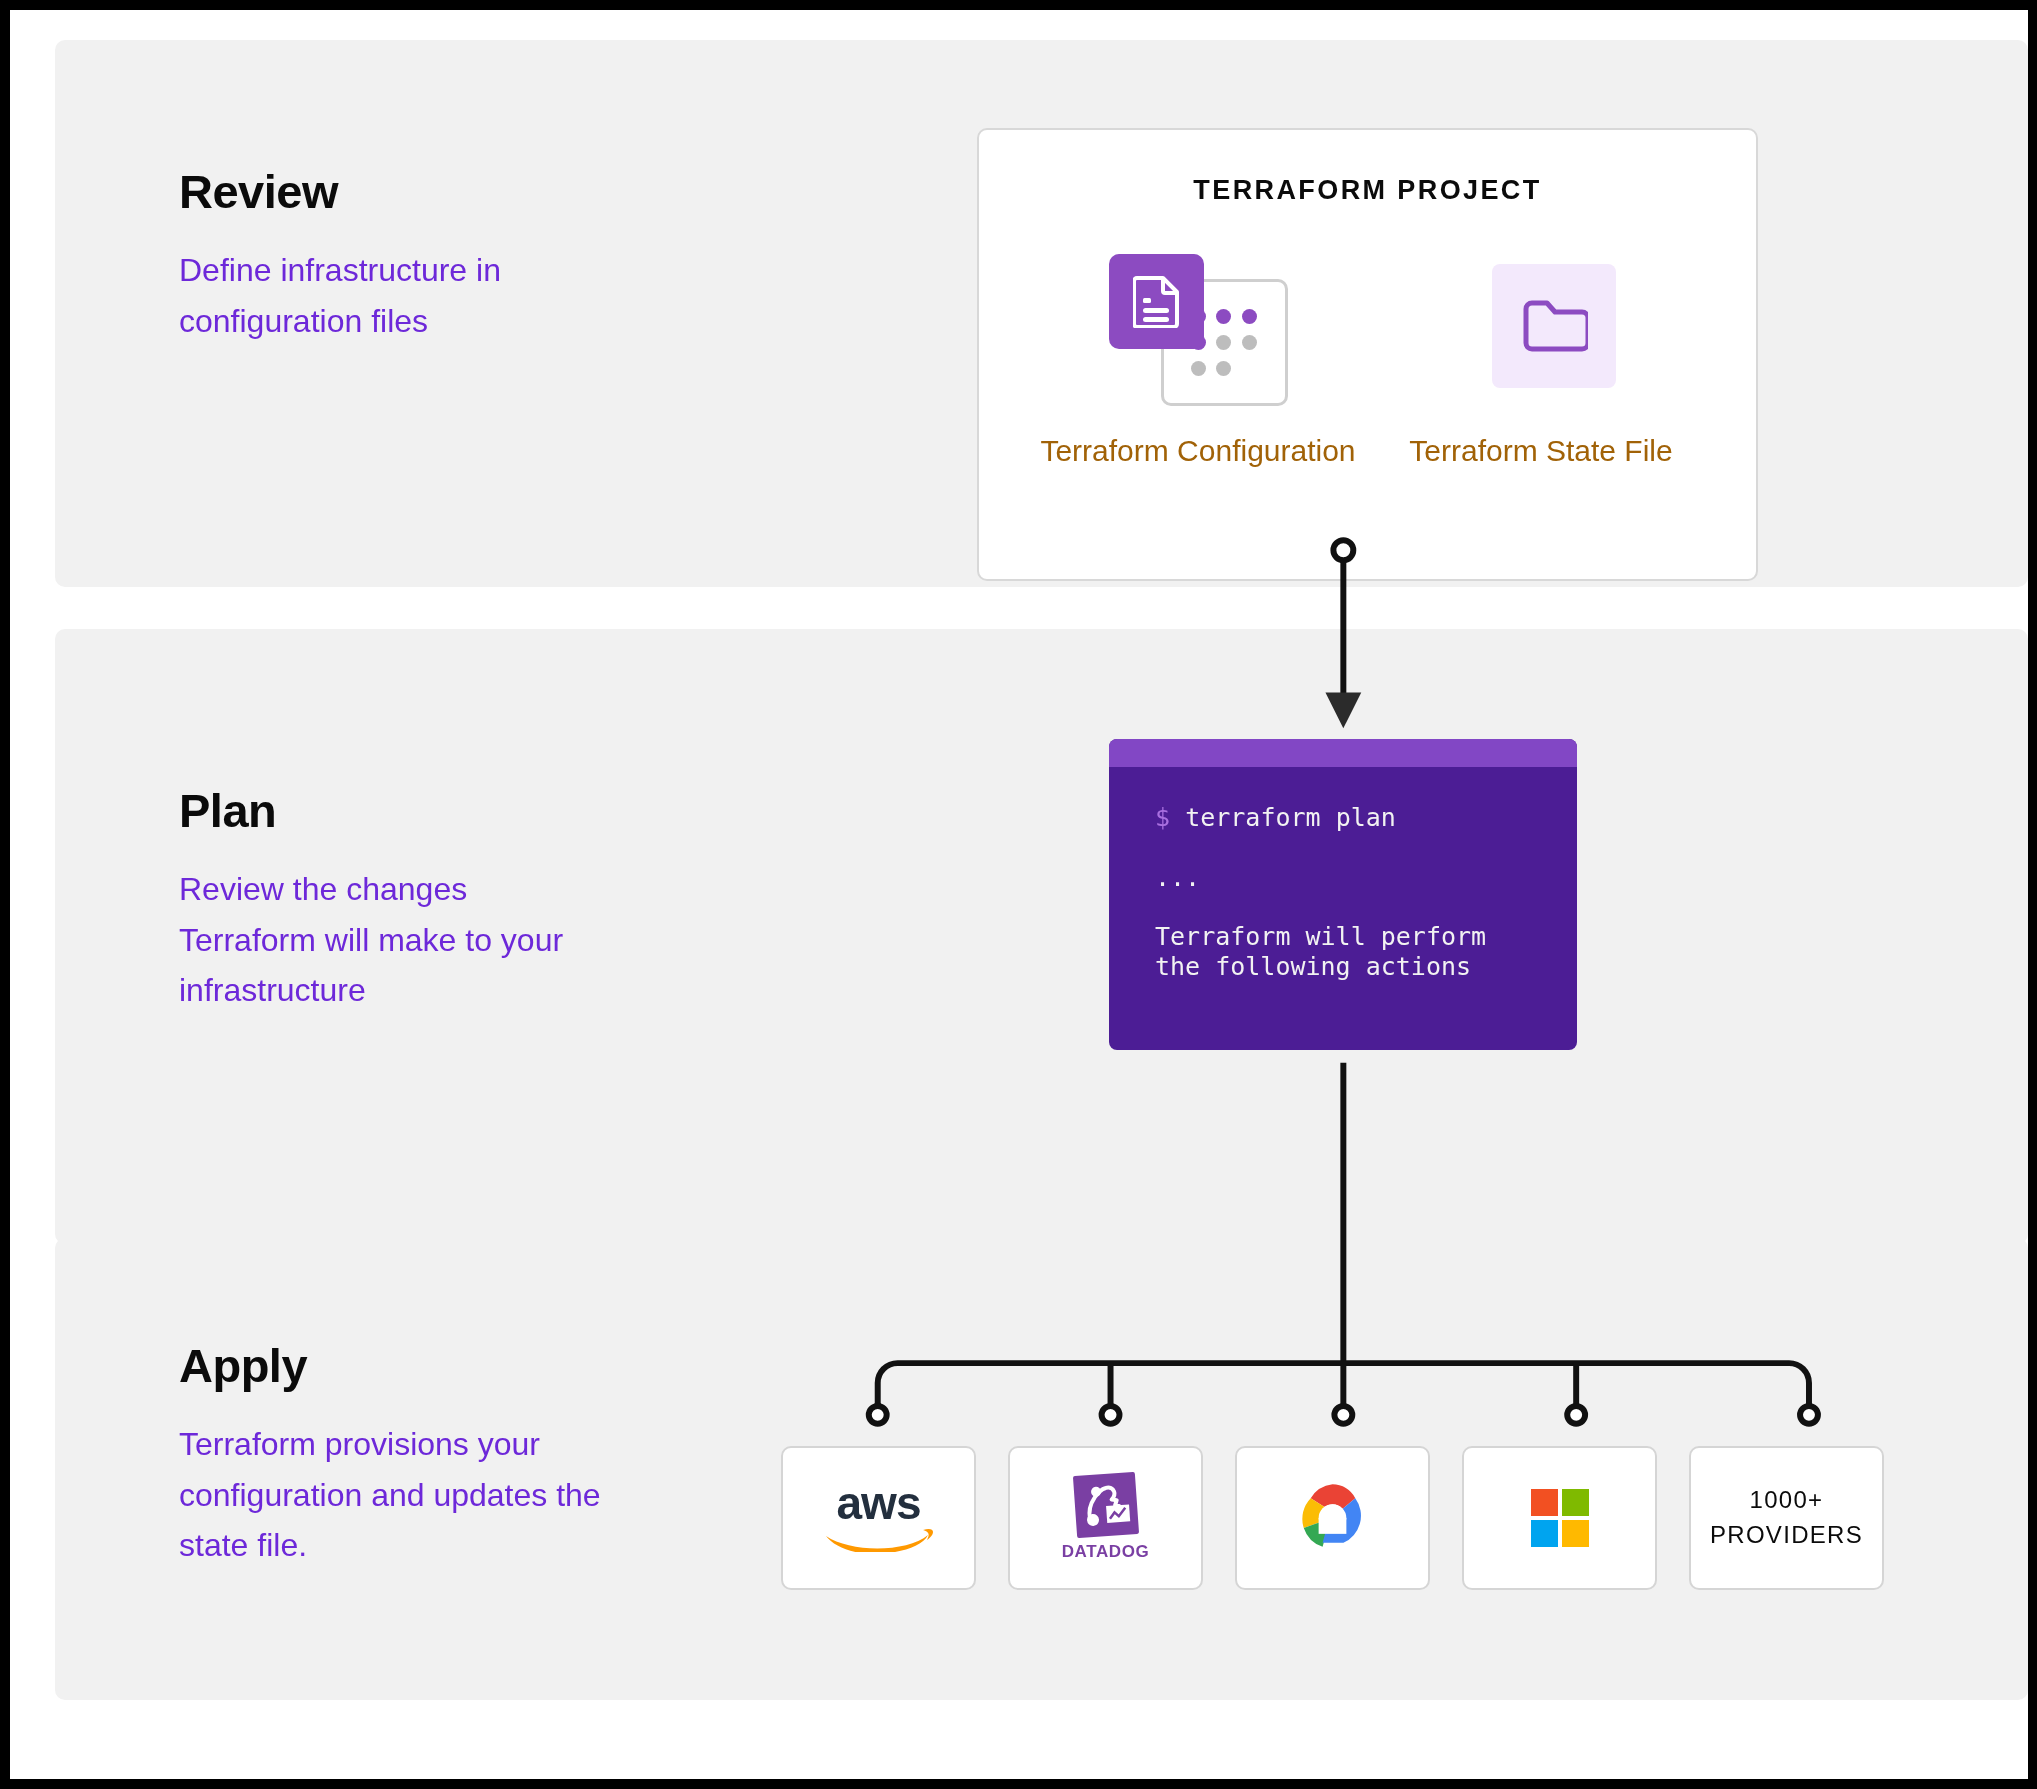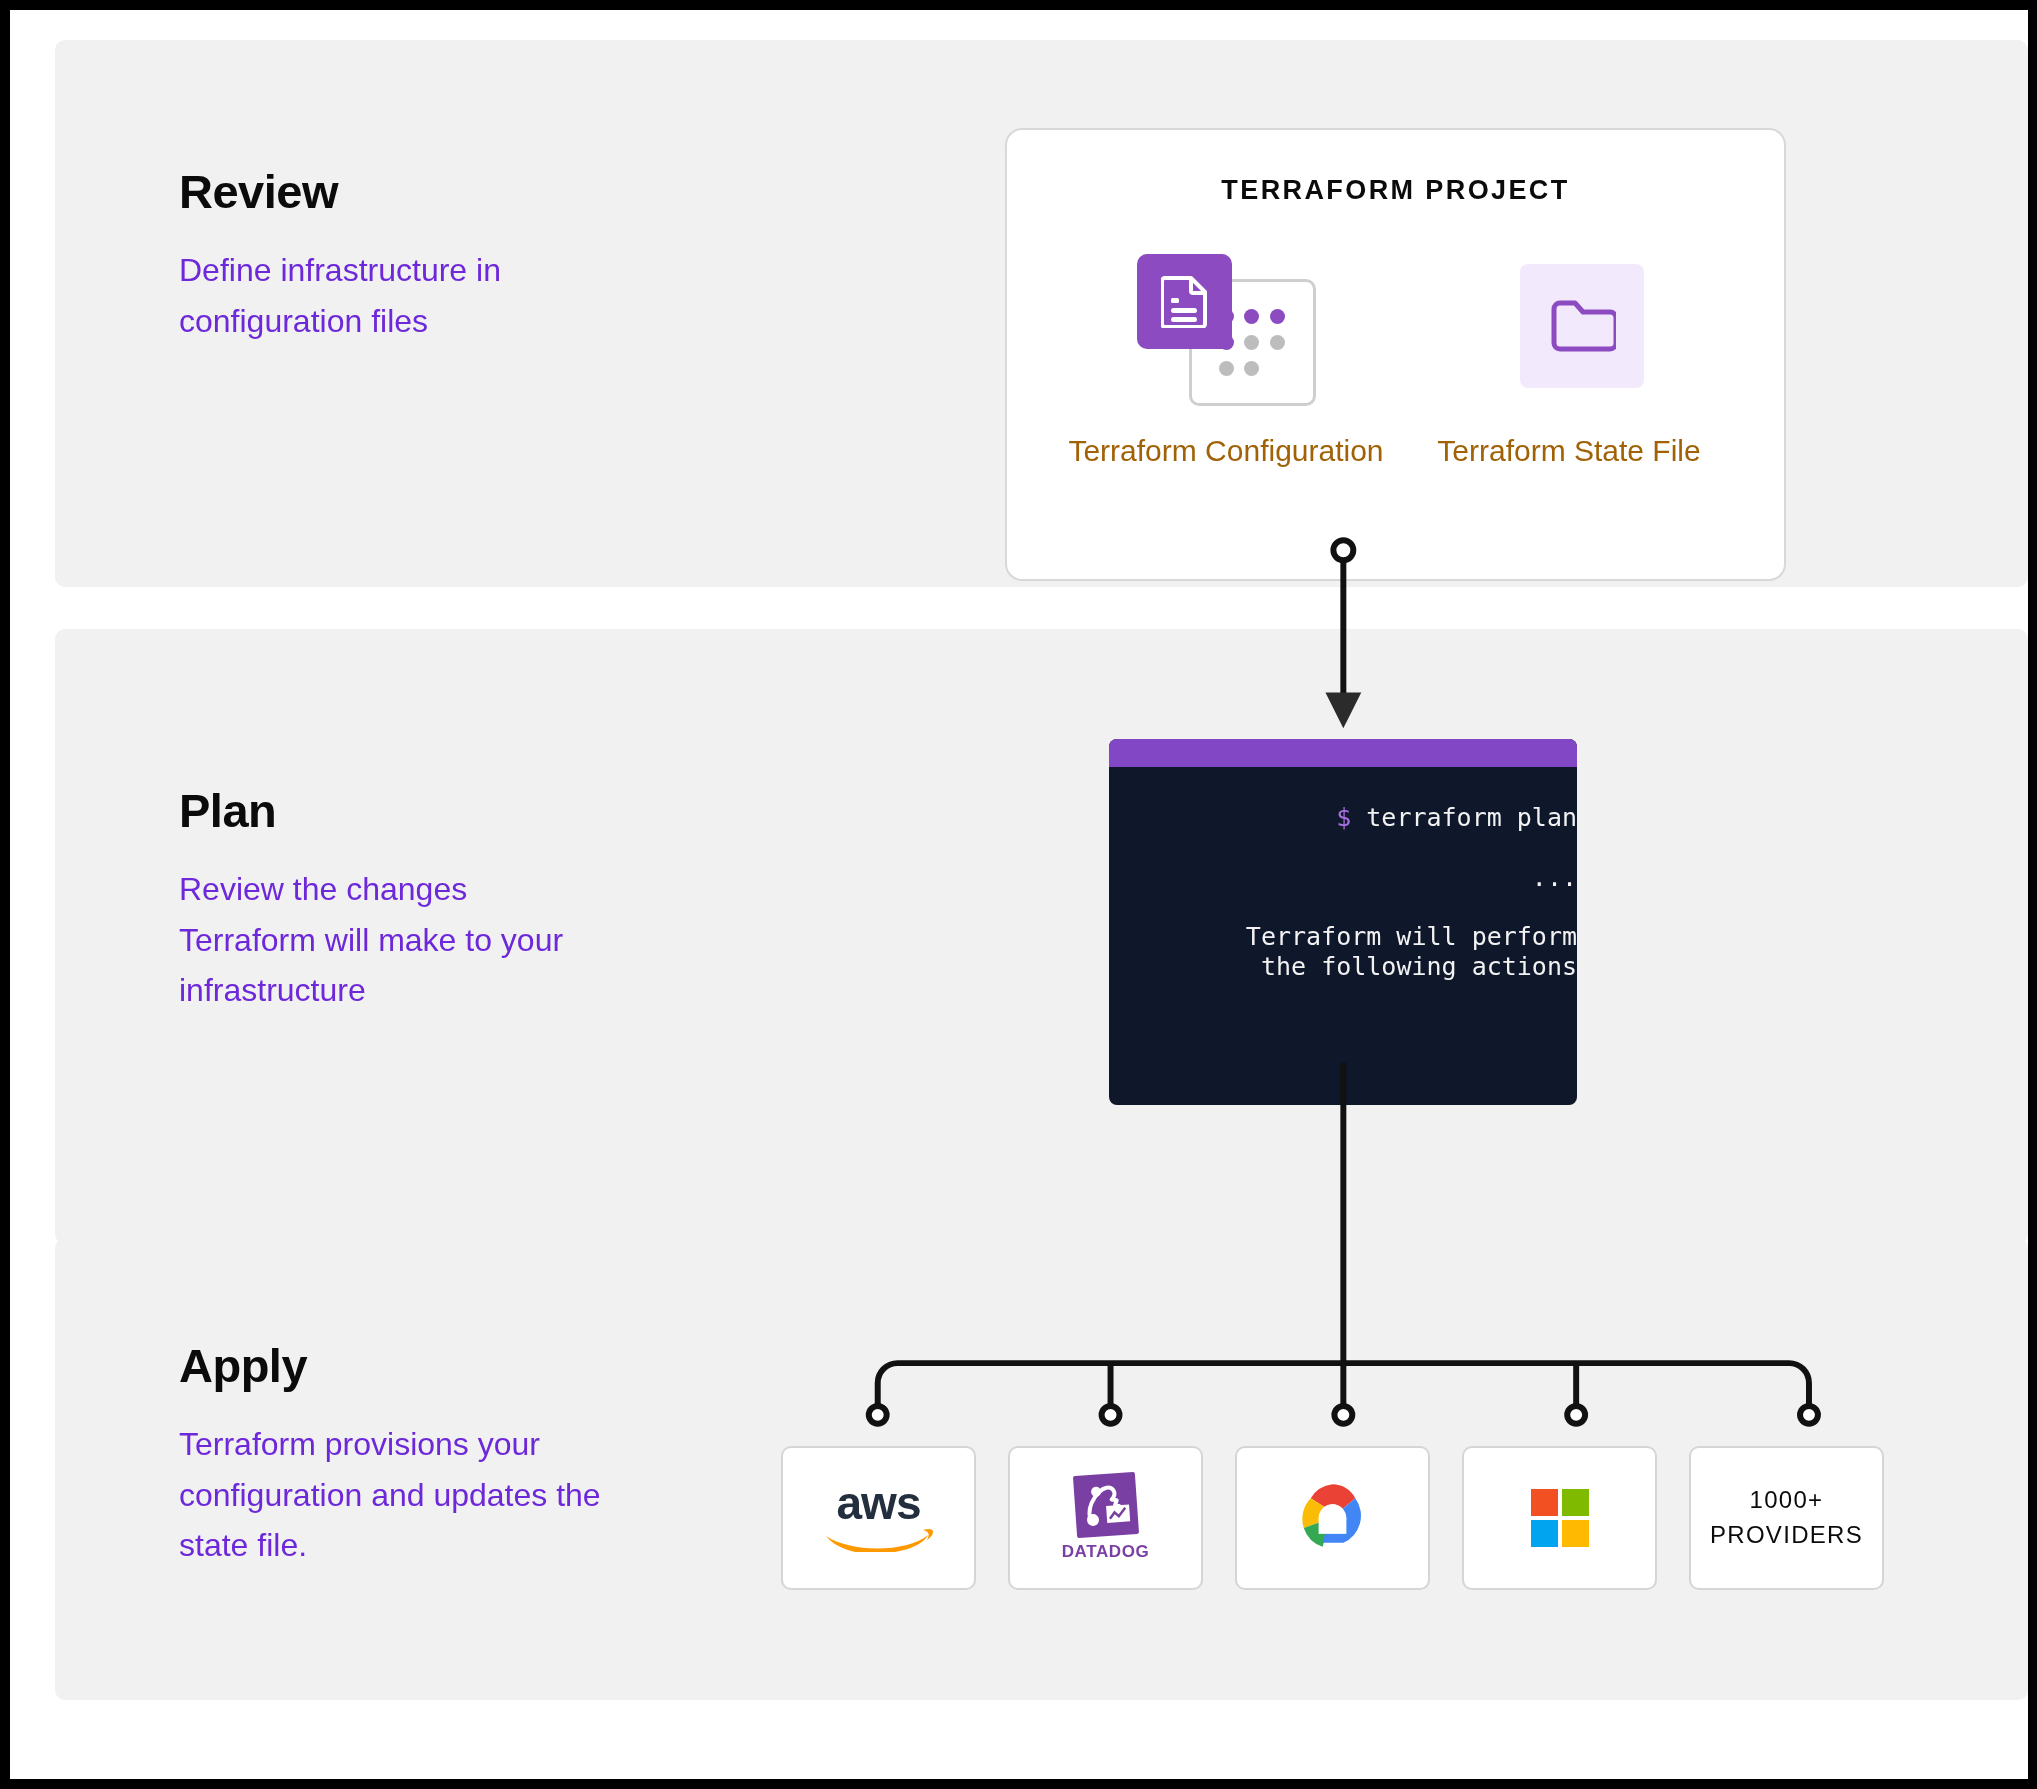--- a/index.html
+++ b/index.html
@@ -44,25 +44,25 @@
     font-weight: 400;
     max-width: 428px;
   }
   #write-text { top: 124px; }
   #plan-text  { top: 154px; }
   #apply-text { top: 100px; }
 
   
   #project-card {
     position: absolute;
-    left: 950px; top: 88px;
+    left: 922px; top: 88px;
     width: 781px; height: 453px;
     background: #ffffff;
     border: 2px solid #d8d8d8;
-    border-radius: 17px;
+    border-radius: 10px;
   }
   #project-card-title {
     position: absolute;
     top: 45px; left: 0; width: 100%;
     text-align: center;
     font-size: 27px;
     font-weight: 700;
     letter-spacing: 2.4px;
     color: #0b0b0b;
   }
@@ -118,25 +118,24 @@
     width: 124px; height: 124px;
     background: #f3e9fc;
     border-radius: 8px;
   }
   #folder-glyph { position: absolute; left: 30px; top: 33px; }
 
   
   #terminal {
     position: absolute;
     left: 1099px; top: 729px;
-    width: 468px; height: 366px;
+    width: 468px; height: 311px;
     border-radius: 8px;
     overflow: hidden;
-    background: #0f172a;
-    text-align: right;
+    background: #4c1d95;
   }
   #terminal-bar { height: 28px; background: #8247c5; }
   #terminal-body {
     padding: 36px 0 0 46px;
     font-family: "DejaVu Sans Mono", monospace;
     font-size: 25px;
     line-height: 1.18;
     color: #f2f2f2;
   }
   #terminal-prompt { color: #a970e0; }

